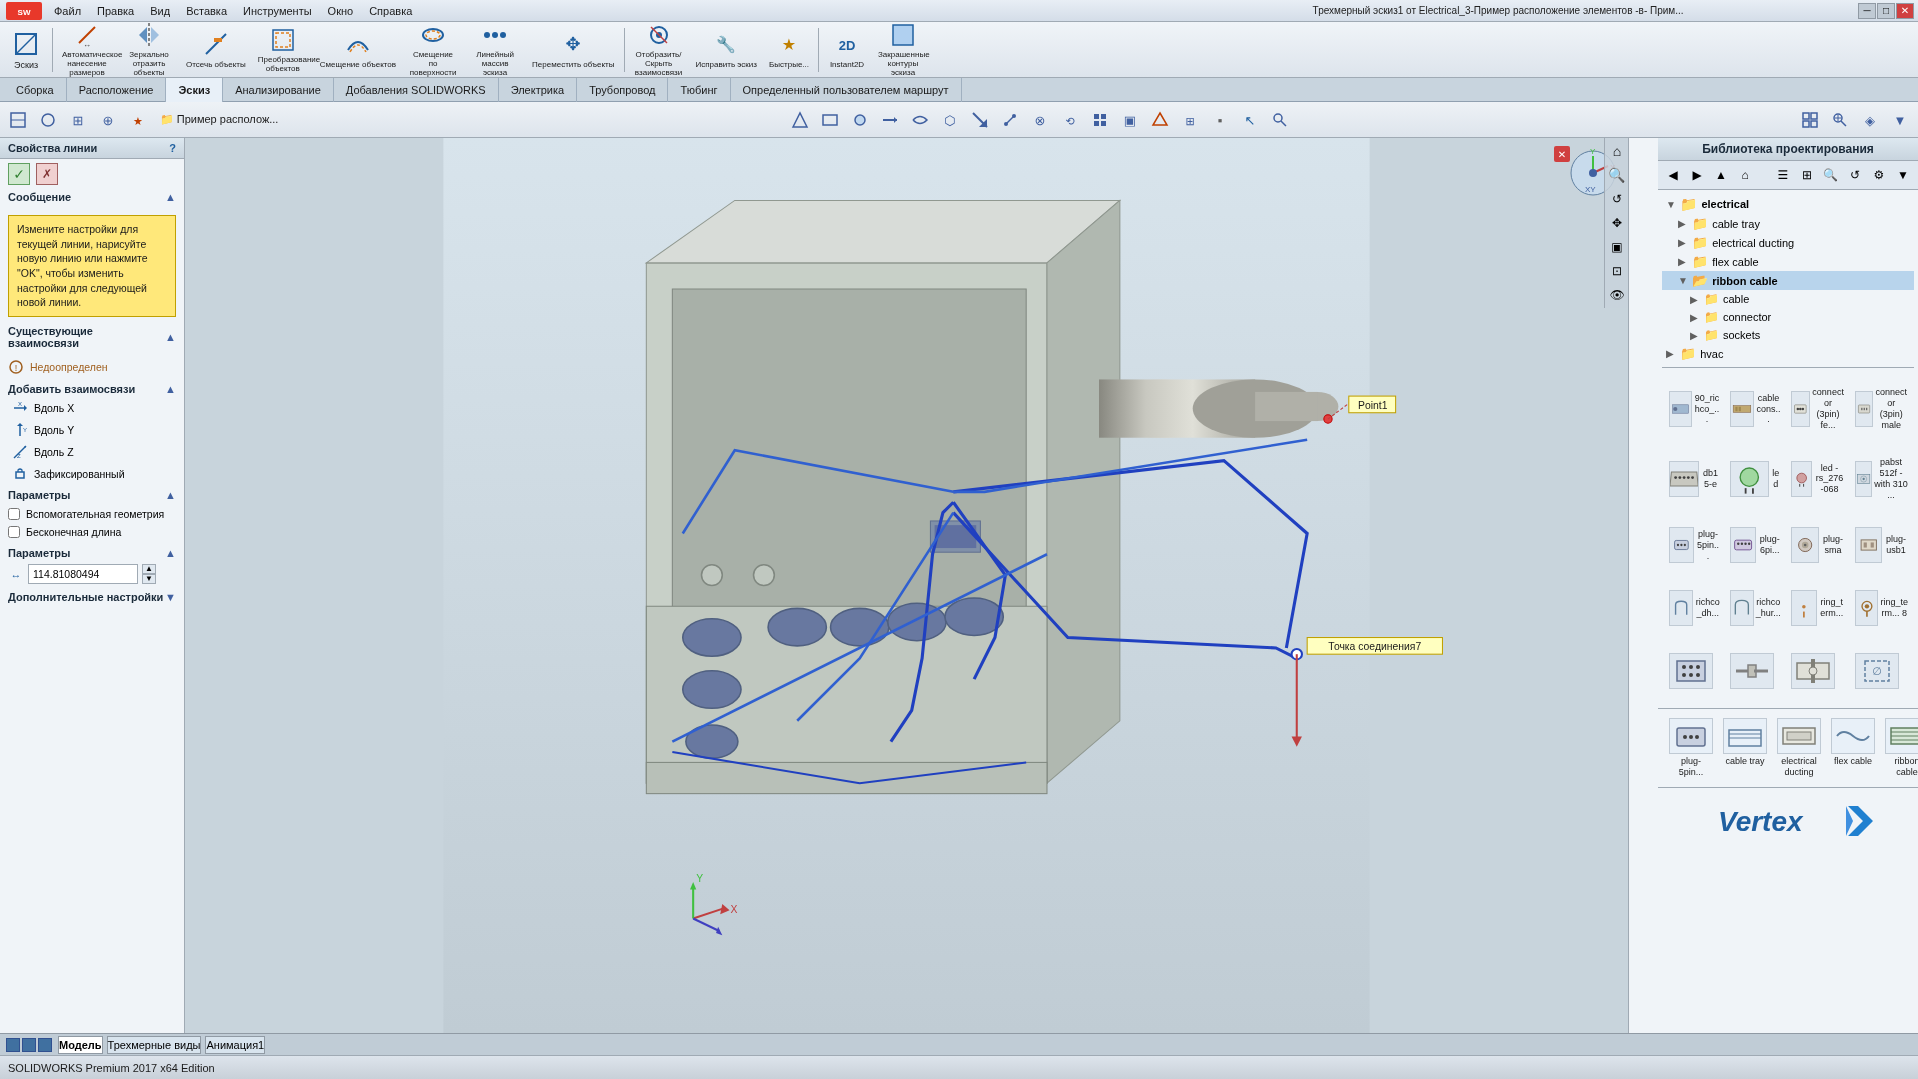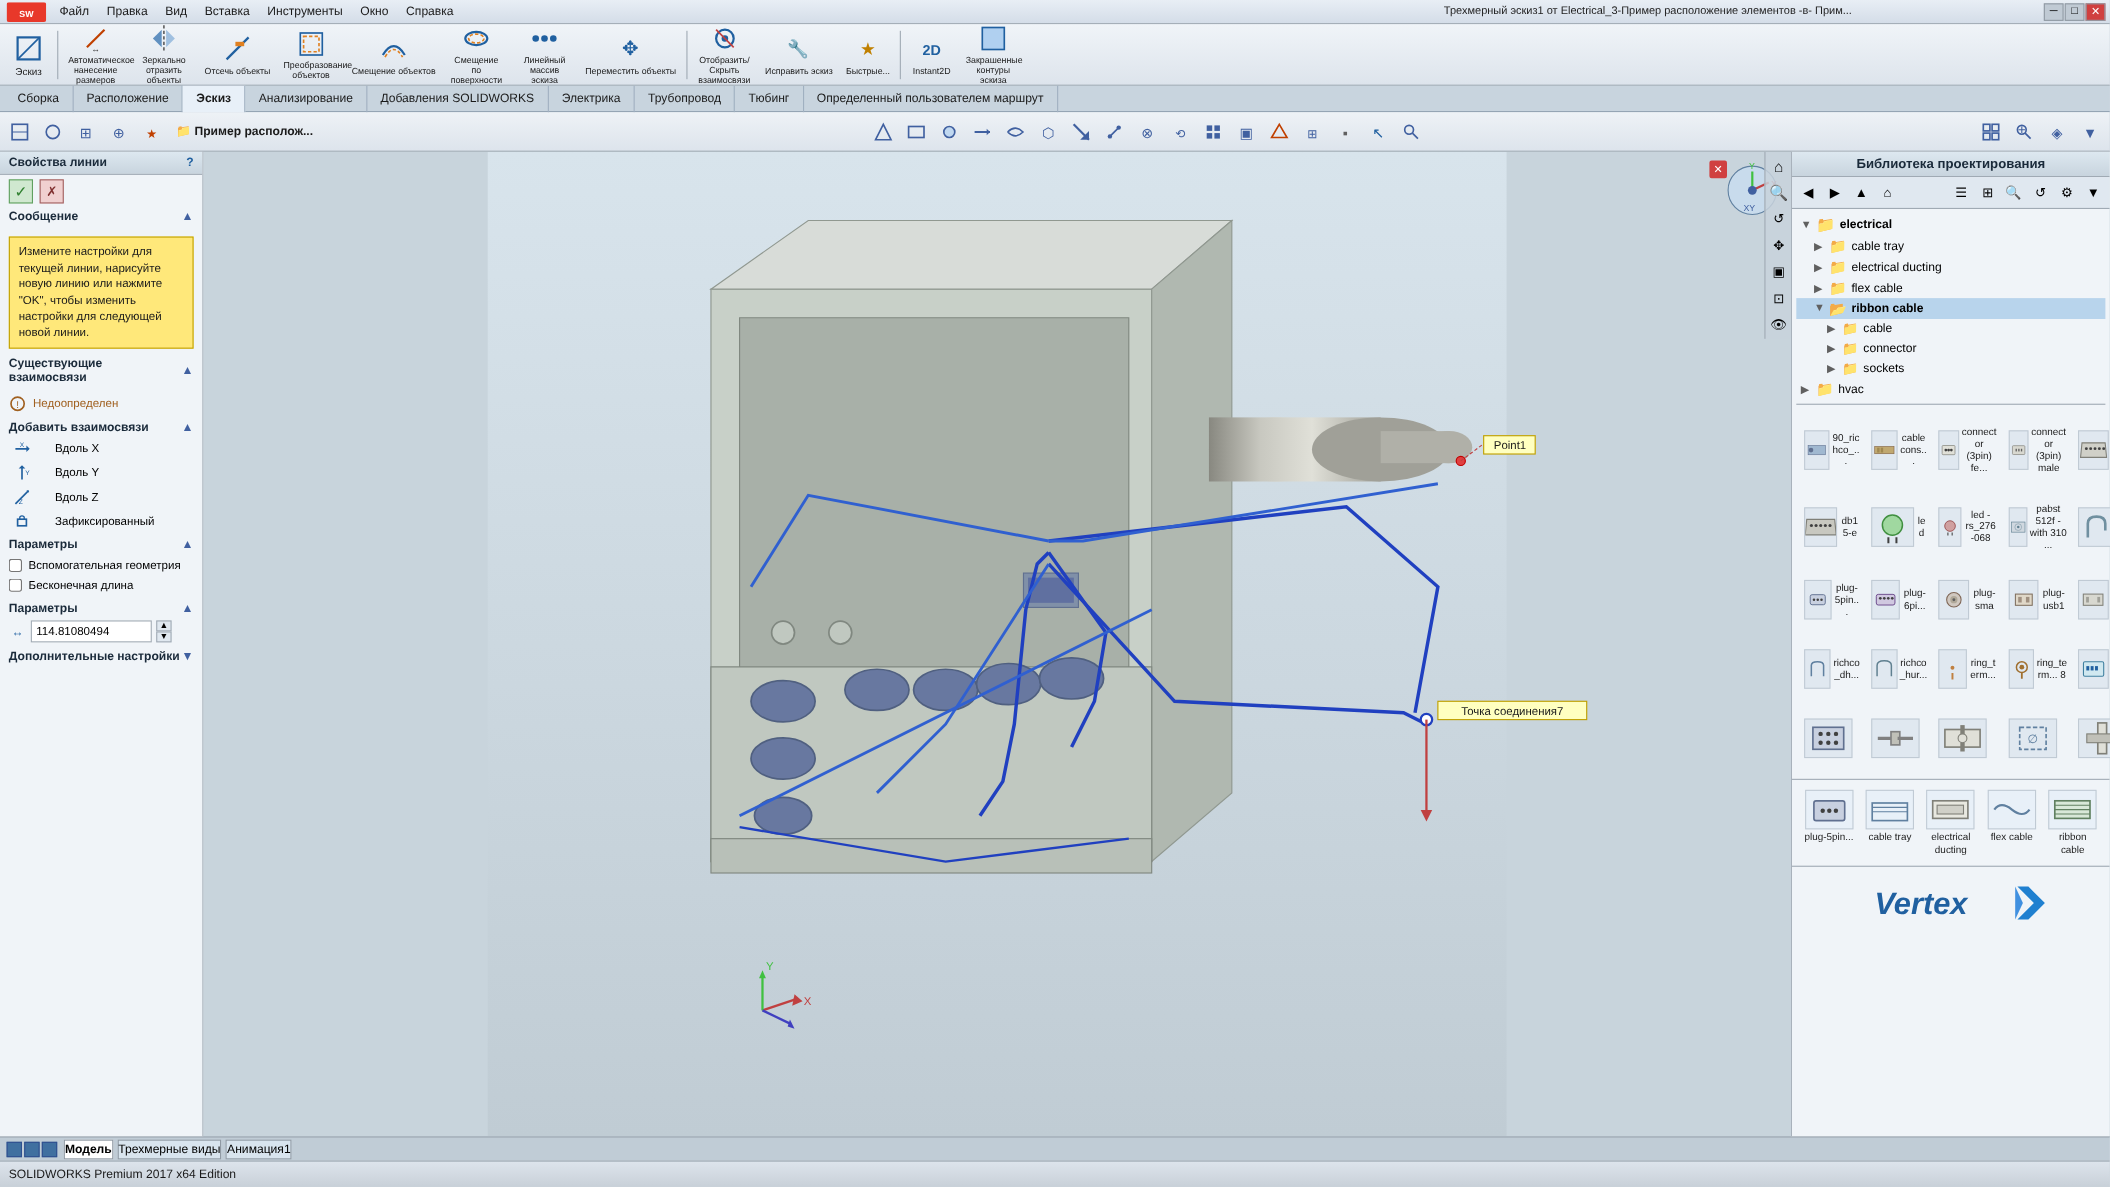--- a/index.html
+++ b/index.html
@@ -38,34 +38,34 @@
     #main-layout { display: flex; height: calc(1079px - 22px - 56px - 24px - 36px - 22px - 24px); }
 
     
     #left-panel { width: 185px; background: #f0f4f8; border-right: 1px solid #a0aab4; display: flex; flex-direction: column; overflow: hidden; }
     .panel-header { background: linear-gradient(180deg, #dde8f0 0%, #c8d4de 100%); padding: 4px 8px; font-size: 11px; font-weight: bold; color: #1a2a3a; display: flex; align-items: center; justify-content: space-between; border-bottom: 1px solid #a0aab4; }
     .panel-section-title { font-size: 11px; font-weight: bold; color: #1a2a3a; margin-bottom: 4px; display: flex; align-items: center; justify-content: space-between; }
     .message-box { background: #ffe87a; border: 1px solid #c0a000; padding: 6px 8px; margin: 6px 8px; font-size: 10.5px; line-height: 1.4; color: #1a1a1a; }
     .relations-list { background: white; border: 1px solid #c0cad4; min-height: 50px; padding: 4px; font-size: 10.5px; }
     .status-line { display: flex; align-items: center; gap: 6px; padding: 4px 8px; font-size: 10.5px; color: #4a4a4a; }
     .add-section-title { font-size: 11px; font-weight: bold; color: #1a2a3a; padding: 4px 8px 2px; display: flex; align-items: center; justify-content: space-between; }
-    .add-item { display: flex; align-items: center; gap: 22px; padding: 3px 12px; font-size: 10.5px; cursor: pointer; }
+    .add-item { display: flex; align-items: center; gap: 6px; padding: 3px 12px; font-size: 10.5px; cursor: pointer; }
     .params-section { padding: 2px 8px; }
     .param-row { display: flex; align-items: center; gap: 6px; padding: 3px 0; font-size: 10.5px; }
     .param-row input[type=checkbox] { width: 12px; height: 12px; }
     .param-input-row { display: flex; align-items: center; gap: 4px; padding: 3px 8px; }
     .param-input { width: 110px; height: 20px; border: 1px solid #a0aab4; font-size: 10.5px; padding: 0 4px; }
     .param-spinner { display: flex; flex-direction: column; }
     .param-spinner button { width: 14px; height: 10px; font-size: 8px; border: 1px solid #a0aab4; background: #e0e8f0; cursor: pointer; line-height: 1; display: flex; align-items: center; justify-content: center; }
 
     
     #viewport { flex: 1; background: #c8d4dc; position: relative; overflow: hidden; }
 
     
-    #right-panel { width: 290px; background: #f0f4f8; border-left: 1px solid #a0aab4; display: flex; flex-direction: column; overflow: hidden; }
+    #right-panel { width: 290px; background: #f0f4f8; border-left: 1px solid #a0aab4; display: flex; flex-direction: column; overflow: hidden; padding-left: 29px; }
     .library-header { background: linear-gradient(180deg, #dde8f0 0%, #c8d4de 100%); padding: 4px 8px; font-size: 12px; font-weight: bold; color: #1a2a3a; border-bottom: 1px solid #a0aab4; text-align: center; }
     .library-toolbar { display: flex; align-items: center; gap: 2px; padding: 3px 4px; background: #e0e8f0; border-bottom: 1px solid #a0aab4; }
     .lib-btn { width: 22px; height: 22px; display: flex; align-items: center; justify-content: center; cursor: pointer; border: 1px solid transparent; font-size: 12px; }
 
     
     .tree-panel { padding: 4px; overflow-y: auto; max-height: 200px; }
     .tree-item { display: flex; align-items: center; gap: 4px; padding: 2px 4px; cursor: pointer; font-size: 11px; }
     .tree-item .expand-icon { color: #606060; font-size: 10px; width: 10px; }
     .tree-indent { padding-left: 16px; }
     .tree-indent2 { padding-left: 28px; }
@@ -292,21 +292,21 @@
   <div class="toolbar-btn2">
       <svg width="18" height="18" viewBox="0 0 18 18">
         <text x="9" y="14" font-size="13" text-anchor="middle" fill="#4060a0">⊕</text>
       </svg>
     </div>
   <div class="toolbar-btn2">
       <svg width="18" height="18" viewBox="0 0 18 18">
         <text x="9" y="14" font-size="11" text-anchor="middle" fill="#c04000">★</text>
       </svg>
     </div>
-  <span style="font-size:11px;color:#1a1a1a;padding:0 6px;font-weight:bold;">📁 <span>Пример располож...</span></span>
+  <span style="font-size:11px;color:#1a1a1a;padding:0 6px;">📁 <span>Пример располож...</span></span>
 
   <div style="flex:1;display:flex;align-items:center;gap:2px;justify-content:center;">
     <div class="toolbar-btn2">
         <svg width="18" height="18" viewBox="0 0 18 18">
           <path d="M2 16 L9 2 L16 16 Z" fill="none" stroke="#4060a0" stroke-width="1.5"></path>
         </svg>
       </div>
     <div class="toolbar-btn2">
         <svg width="18" height="18" viewBox="0 0 18 18">
           <rect x="2" y="4" width="14" height="10" fill="none" stroke="#4060a0" stroke-width="1.5"></rect>

